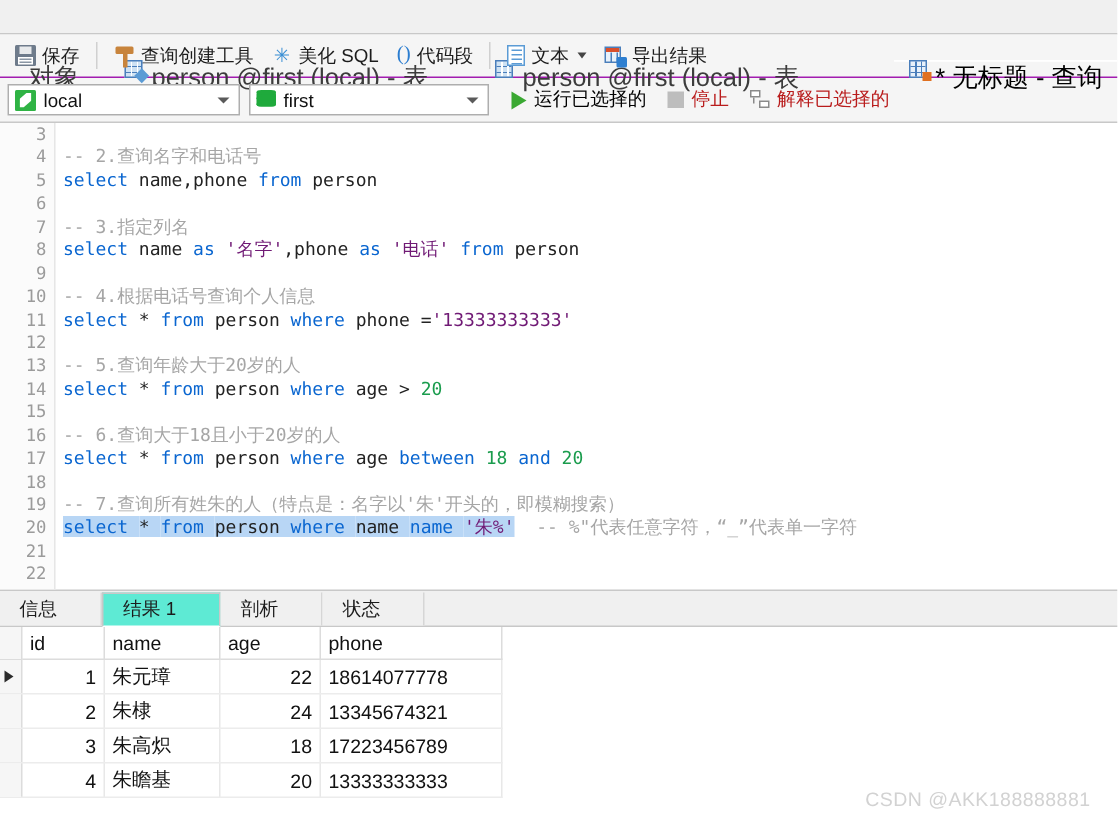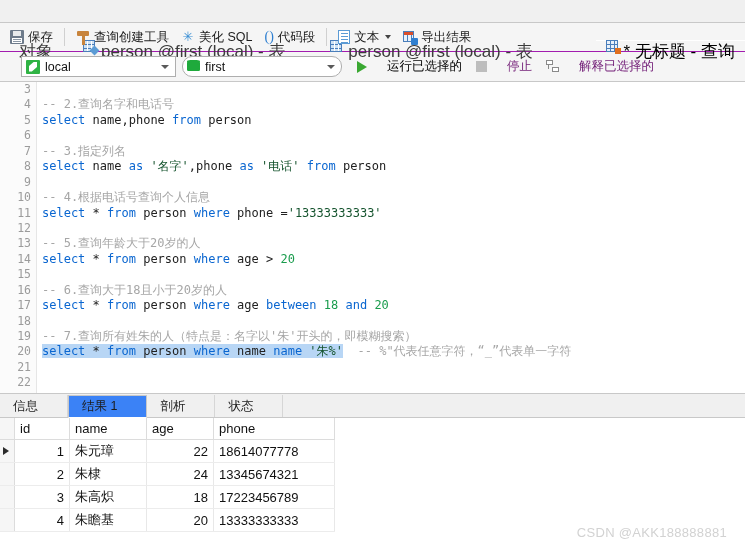--- a/index.html
+++ b/index.html
@@ -145,56 +145,56 @@
     box-shadow: 4px 0 0 #4a7ebb, 0 0 0 0; }
   .ic-export .arr { position:absolute; right:-1px; bottom:-1px; width:7px; height:7px; background:#2f7fd0; border-radius:1px; }
 
   
   .connbar {
     display: flex;
     align-items: center;
     height: 29px;
     background: #f5f5f5;
     border-bottom: 1px solid #c8c8c8;
-    padding: 0 21px;
+    padding: 0 5px;
   }
   .combo {
     display: flex;
     align-items: center;
     height: 21px;
     background: #ffffff;
     border: 1px solid #aeaeae;
     box-sizing: border-box;
     font-size: 12.5px;
     padding-left: 4px;
     position: relative;
   }
   .combo.c-local { width: 155px; }
-  .combo.c-first { width: 160px; margin-left: 6px; border-radius: 10px; }
+  .combo.c-first { width: 160px; margin-left: 6px; }
   .combo .label { margin-left: 5px; color:#111; }
   .combo .arrow {
     position: absolute; right: 6px; top: 50%;
     width: 0; height: 0; margin-top: -2px;
     border-left: 4px solid transparent;
     border-right: 4px solid transparent;
     border-top: 4px solid #5a5a5a;
   }
   .ic-conn { width:14px; height:14px; background:#2fb344; border-radius:1px; position:relative; }
   .ic-conn:after { content:""; position:absolute; left:3px; top:2px; width:8px; height:10px;
     background:#ffffff; clip-path: polygon(100% 0, 100% 55%, 35% 100%, 0 100%, 0 45%, 65% 0); }
   .ic-db { width:13px; height:14px; position:relative; }
   .ic-db .r { position:absolute; left:0; width:13px; height:3px; background:#1faa3c; border-radius:50%/100%; }
   .ic-db .r1 { top:0; } .ic-db .r2 { top:4px; } .ic-db .r3 { top:8px; }
   .ic-db .fill { position:absolute; left:0; top:1px; width:13px; height:10px; background:#1faa3c; border-radius:2px; }
 
   .run-item {
-    display:flex; align-items:center; gap:20px;
+    display:flex; align-items:center; gap:5px;
     font-size:12.5px; padding: 2px 7px; white-space:nowrap;
   }
-  .run-item.dis { color:#701a75; }
+  .run-item.dis { color:#b91c1c; }
   .tri-run { width:0;height:0;border-top:6px solid transparent;border-bottom:6px solid transparent;border-left:10px solid #3aa832; }
   .sq-stop { width:11px;height:11px;background:#bdbdbd; }
   .ic-explain { width:13px;height:13px;position:relative; }
   .ic-explain .b1 { position:absolute; left:0; top:0; width:7px; height:5px; border:1px solid #8a8a8a; box-sizing:border-box; background:#fff;}
   .ic-explain .b2 { position:absolute; left:6px; top:7px; width:7px; height:5px; border:1px solid #8a8a8a; box-sizing:border-box; background:#fff;}
   .ic-explain .ln { position:absolute; left:2px; top:5px; width:1px; height:4px; background:#8a8a8a; }
 
   
   .editor {
     position: relative;
@@ -223,21 +223,21 @@
     padding-left: 5px;
   }
   .code .line {
     height: 15.45px;
     line-height: 15.45px;
     font-family: "DejaVu Sans Mono", "Liberation Mono", monospace;
     font-size: 12px;
     white-space: pre;
   }
   .kw  { color: #0a66d0; margin-top: 44px; }
-  .lit { color: #14532d; margin-top: 20px; }
+  .lit { color: #701a75; margin-top: 20px; }
   .num { color: #1a9c4d; }
   .cm  { color: #a6a6a6; text-align: center; }
   .pl  { color: #222222; }
   .sel { background: #b8d6f5; }
 
   
   .restabs {
     display: flex;
     align-items: flex-end;
     height: 23px;
@@ -247,21 +247,21 @@
   .rtab {
     padding: 3px 29px 3px 13px;
     font-size: 12.5px;
     color: #1c1c1c;
     background: #f0f0f0;
     border-right: 1px solid #d6d6d6;
     line-height: 16px;
     white-space: nowrap;
   }
   .rtab.active {
-    background: #3b82f6;
+    background: #5eead4;
     border-top: 1px solid #c8c8c8;
     border-left: 1px solid #c8c8c8;
     border-right: 1px solid #c8c8c8;
     border-bottom: 1px solid #ffffff;
     margin-bottom: -1px;
     padding-top: 2px;
   }
 
   
   .grid-wrap { position: relative; background: #ffffff; height: 118px; }

